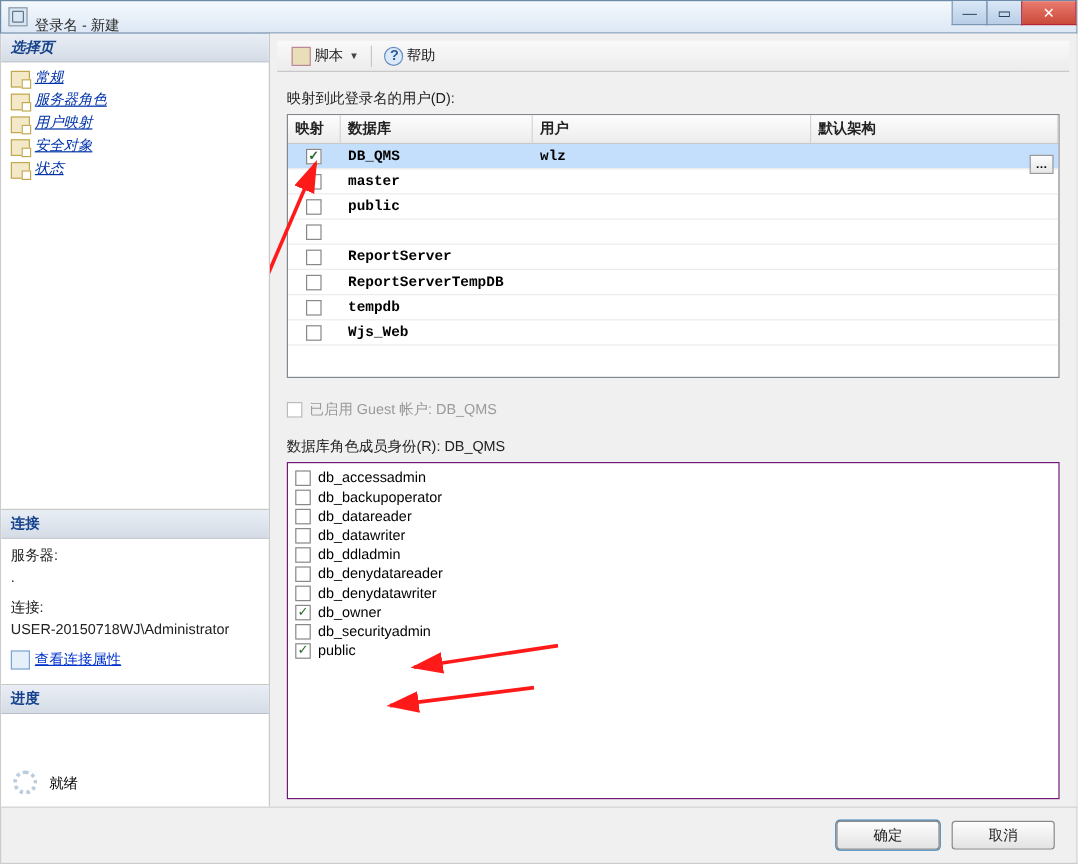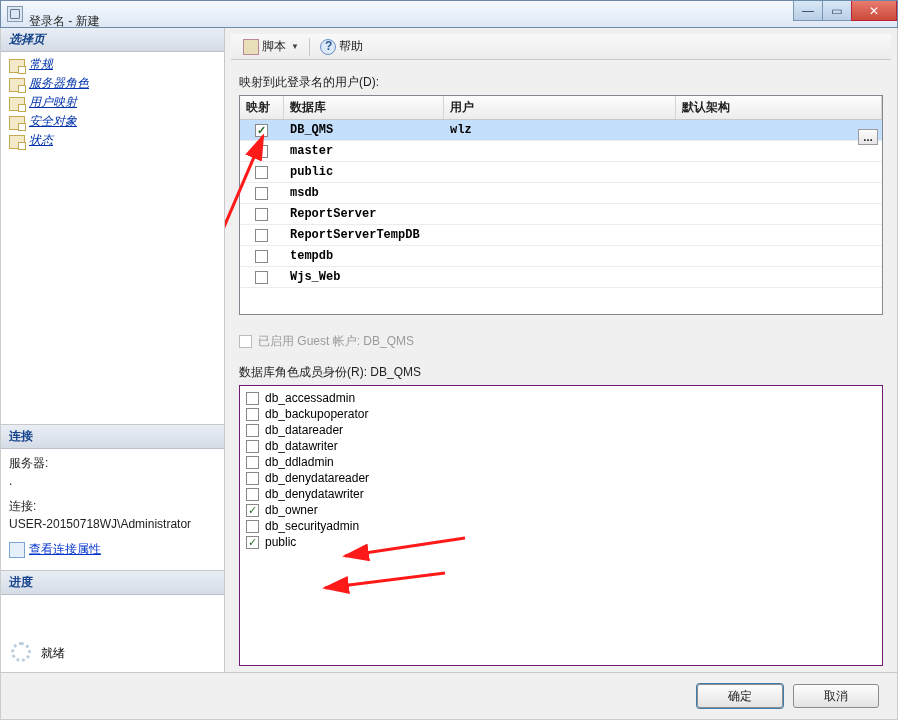--- a/index.html
+++ b/index.html
@@ -181,21 +181,20 @@
                 <span class="chk"></span>
               </div>
               <div class="gc db">public</div>
               <div class="gc user"></div>
               <div class="gc schema"></div>
             </div>
             <div class="gridrow">
               <div class="gc map">
                 <span class="chk"></span>
               </div>
-              <div class="gc db">msdb</div>
               <div class="gc user"></div>
               <div class="gc schema"></div>
             </div>
             <div class="gridrow">
               <div class="gc map">
                 <span class="chk"></span>
               </div>
               <div class="gc db">ReportServer</div>
               <div class="gc user"></div>
               <div class="gc schema"></div>

